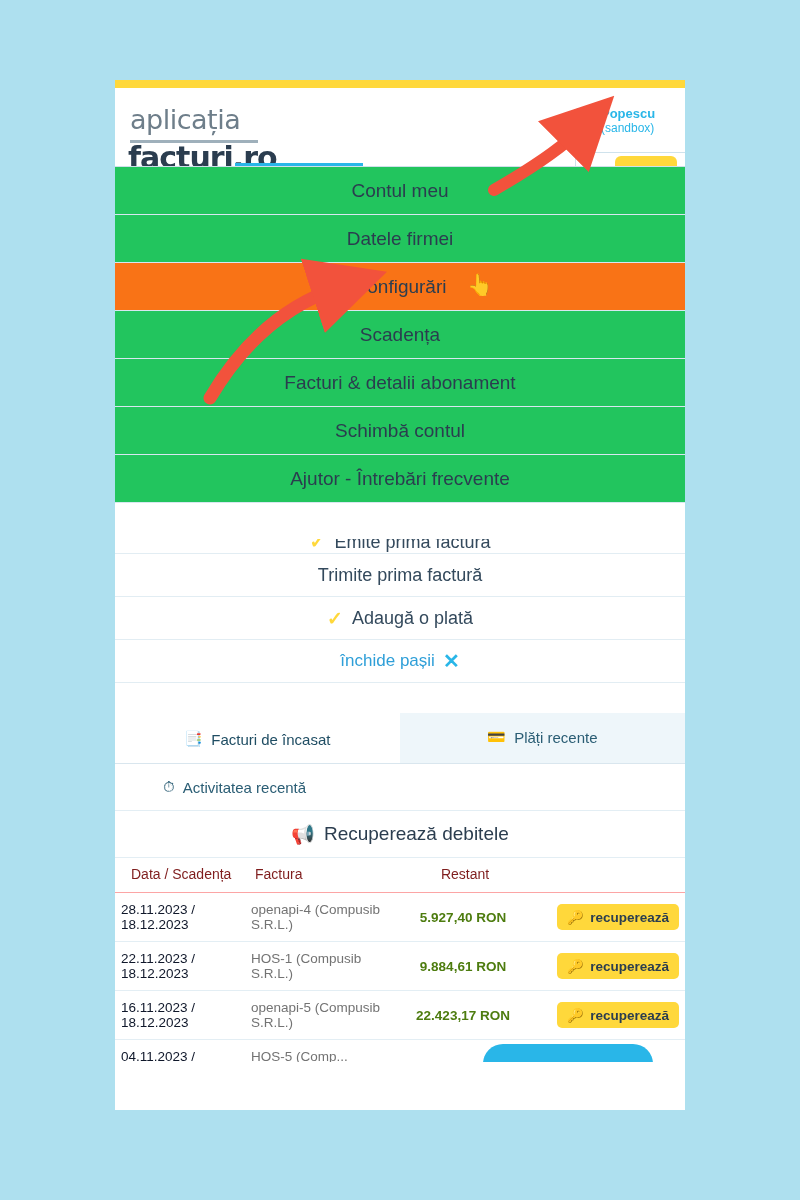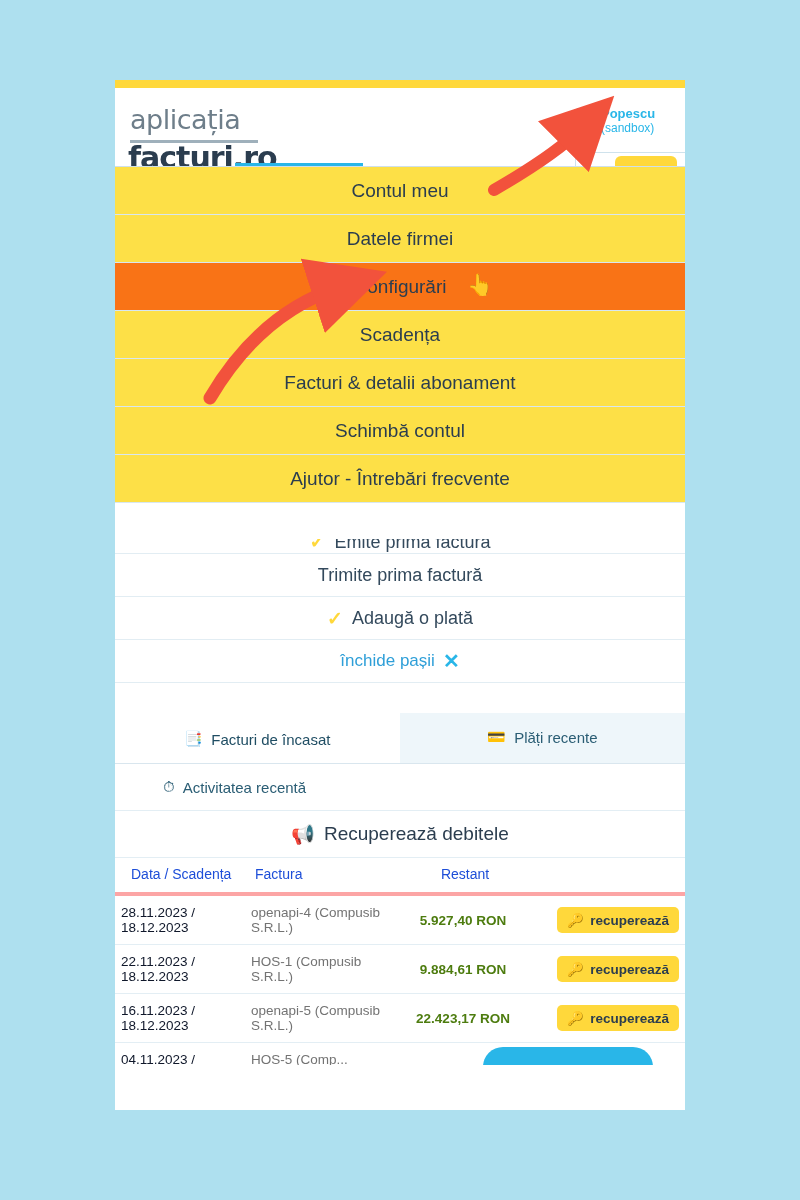--- a/index.html
+++ b/index.html
@@ -139,21 +139,21 @@
     background: #eaf3f8;
     border-top: 1px solid #cfe0ea;
   }
   .menu-item {
     height: 47px;
     display: flex;
     align-items: center;
     justify-content: center;
     font-size: 19px;
     color: #2b3d4f;
-    background: #fde047;
+    background: #22c55e;
     border-bottom: 1px solid #d8e7f0;
     position: relative;
   }
   .menu-item.highlight {
     background: #f97316;
   }
   .cursor-hand {
     position: absolute;
     left: 352px;
     top: 10px;
@@ -253,25 +253,25 @@
     background: #ffffff;
     border-bottom: 1px solid #e3eef4;
   }
   table.debt {
     width: 100%;
     border-collapse: collapse;
     background: #ffffff;
   }
   table.debt th {
     font-size: 14px;
-    color: #1d4ed8;
+    color: #7f1d1d;
     font-weight: normal;
     text-align: left;
     padding: 8px 6px 10px 10px;
-    border-bottom: 4px solid #fca5a5;
+    border-bottom: 1px solid #fca5a5;
   }
   table.debt th.amount { text-align: center; }
   table.debt td {
     font-size: 13.5px;
     padding: 9px 6px;
     border-bottom: 1px solid #e3eef4;
     vertical-align: middle;
   }
   td.date { color: #0f172a; font-weight: normal; width: 118px; padding-left: 16px;}
   td.inv  { color: #737373; width: 140px; margin-top: 16px; }

